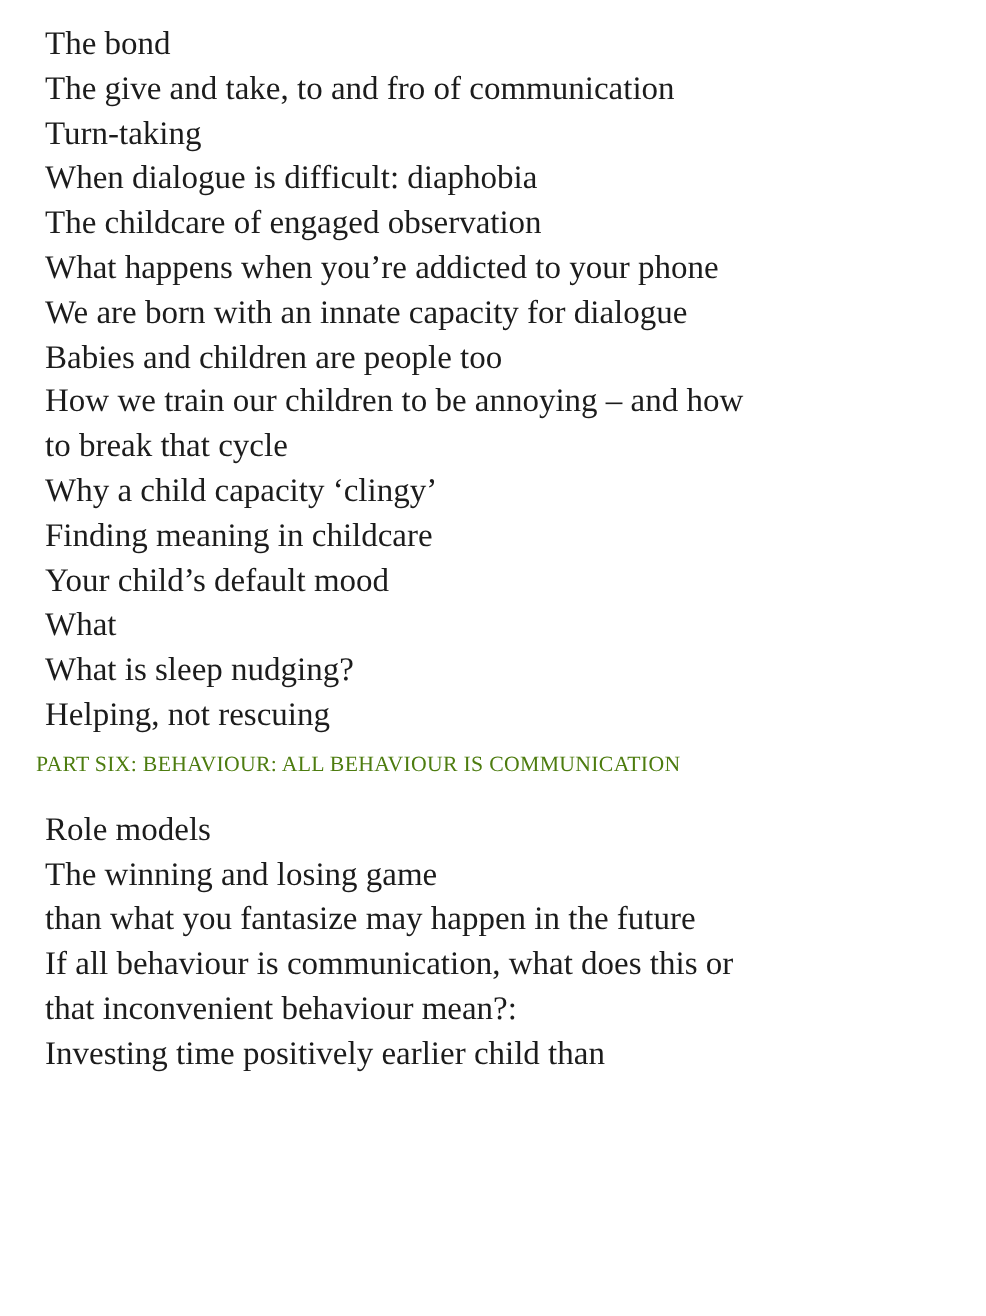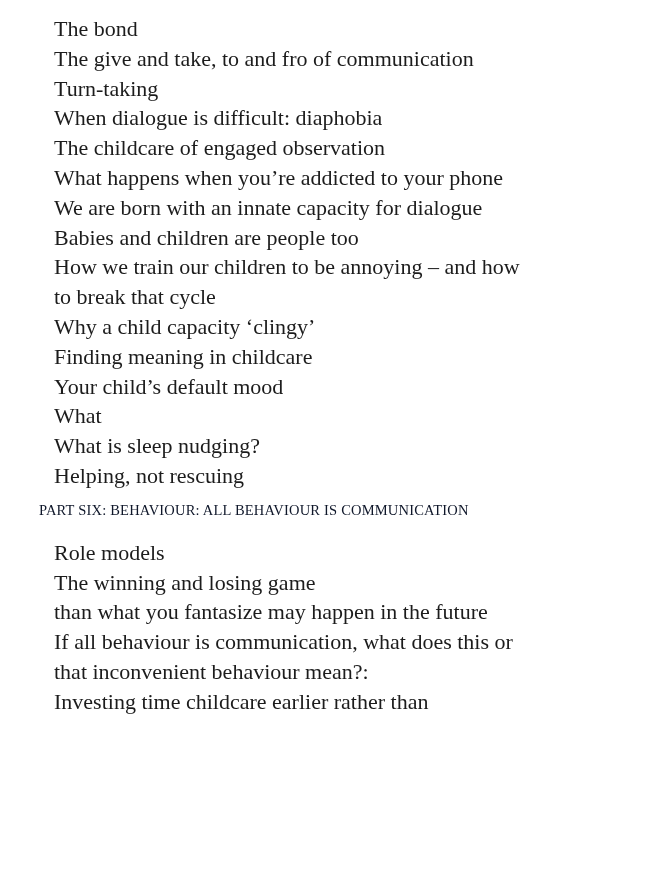--- a/index.html
+++ b/index.html
@@ -21,30 +21,30 @@
     top: 14px;
     left: 0;
     width: 657px;
   }
   .toc-line {
     font-family: "Liberation Serif", "DejaVu Serif", serif;
     font-size: 22px;
     line-height: 29.8px;
     height: 29.8px;
     color: #1c1c1c;
-    padding-left: 54px;
+    padding-left: 30px;
     white-space: nowrap;
   }
   .part-heading {
     font-family: "Liberation Serif", "DejaVu Serif", serif;
     font-size: 14.5px;
     line-height: 20px;
     letter-spacing: 0.2px;
-    color: #0f172a;
-    padding-left: 39px;
+    color: #4d7c0f;
+    padding-left: 24px;
     margin-top: 9px;
     margin-bottom: 18px;
     white-space: nowrap;
   }
 </style>
 </head>
 <body>
 
 <div class="page">
   <div class="toc">
@@ -66,16 +66,16 @@
         <div class="toc-line">What is sleep nudging?</div>
         <div class="toc-line">Helping, not rescuing</div>
       </div>
     <div class="part-heading">PART SIX: BEHAVIOUR: ALL BEHAVIOUR IS COMMUNICATION</div>
     <div id="toc-section-2">
         <div class="toc-line">Role models</div>
         <div class="toc-line">The winning and losing game</div>
         <div class="toc-line">than what you fantasize may happen in the future</div>
         <div class="toc-line">If all behaviour is communication, what does this or</div>
         <div class="toc-line">that inconvenient behaviour mean?:</div>
-        <div class="toc-line">Investing time childcare earlier rather than</div>
+        <div class="toc-line">Investing time positively earlier child than</div>
       </div>
   </div>
 </div>
 
 </body></html>

